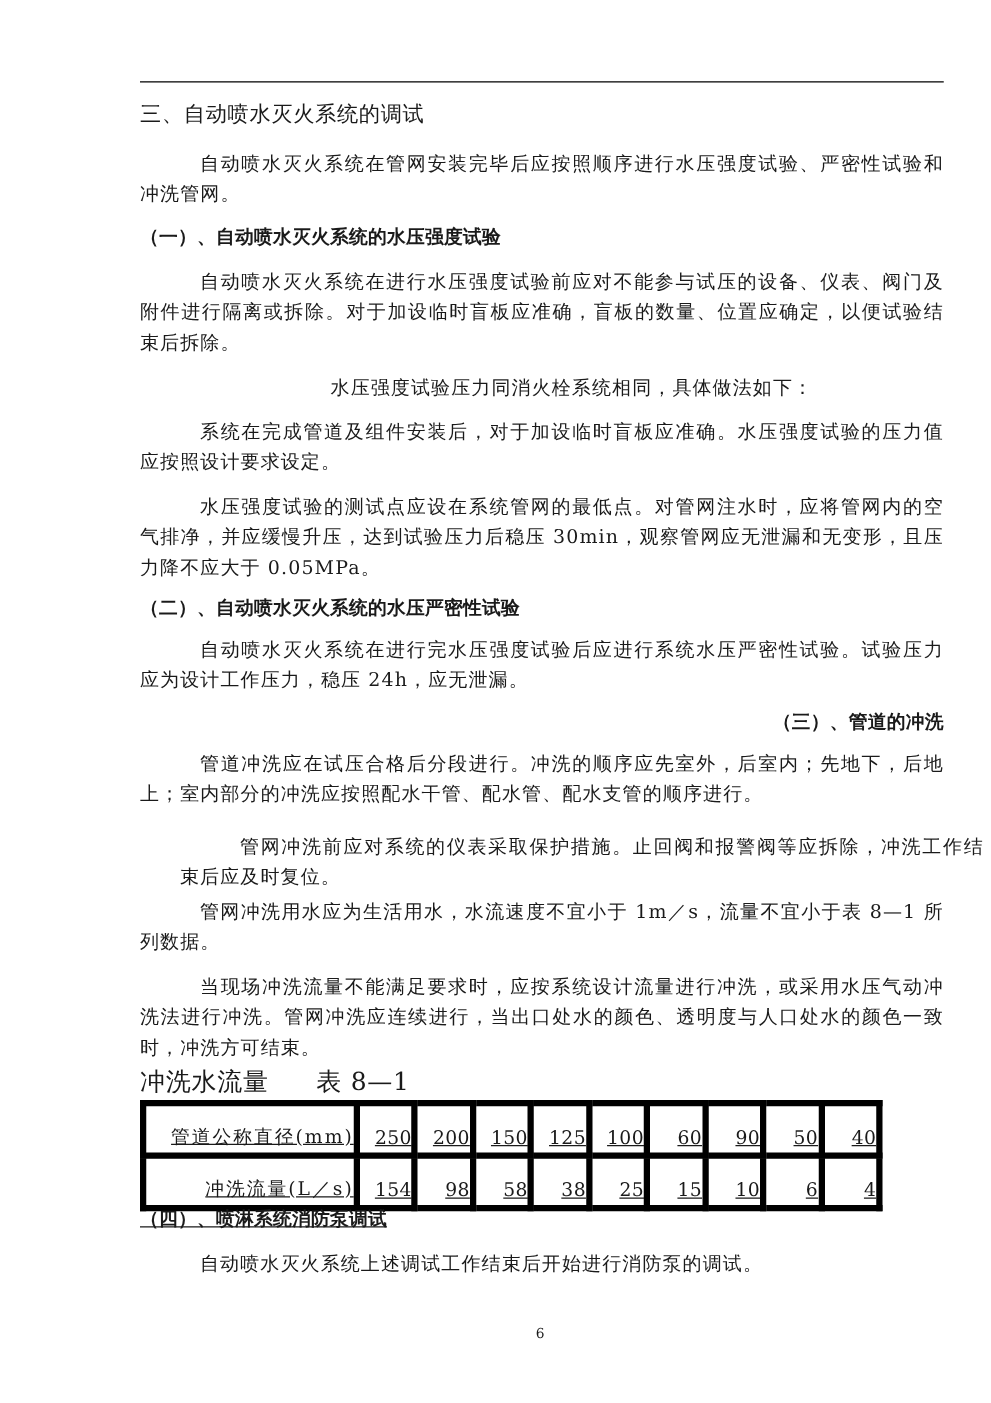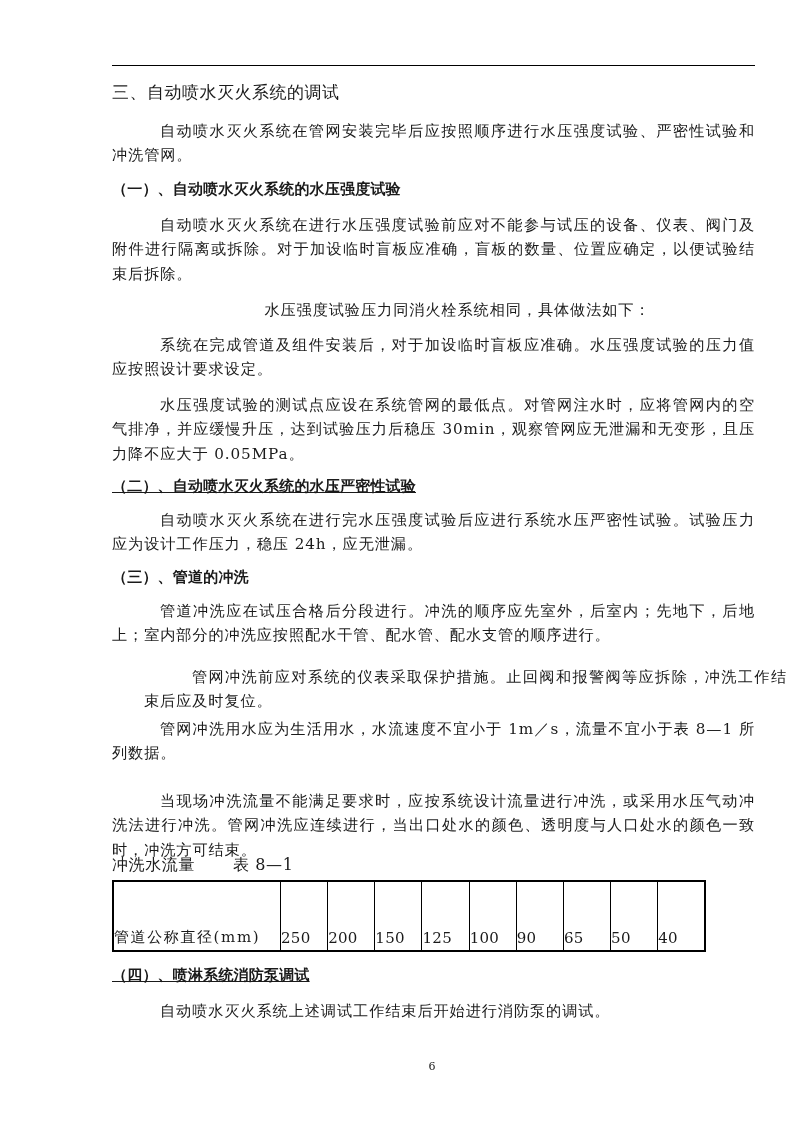--- a/index.html
+++ b/index.html
@@ -6,71 +6,83 @@
   body { width: 793px; height: 1122px; position: relative; overflow: hidden;
          font-family: "DejaVu Serif", "Liberation Serif", serif; color: #1a1a1a; }
   .rule { position: absolute; left: 112px; top: 65px; width: 643px; height: 0; border-top: 1.5px solid #000; }
   .abs { position: absolute; left: 112px; width: 643px; }
   .title { font-size: 17px; letter-spacing: 0.5px; line-height: 24px; white-space: nowrap; }
   .h { font-family: "DejaVu Sans", "Liberation Sans", sans-serif; font-weight: bold; font-size: 15px;
        line-height: 22px; white-space: nowrap; letter-spacing: 0.2px; }
   .p { font-size: 15.2px; line-height: 24.3px; text-indent: 48px; text-align: justify;
        letter-spacing: 0.9px; margin: 0; }
   .p.nojust { text-align: center; }
-  .caption { font-size: 16px; line-height: 22px; white-space: nowrap; letter-spacing: 0.6px; }
+  .caption { font-size: 20px; line-height: 22px; white-space: nowrap; letter-spacing: 0.6px; }
   .caption .gap { display: inline-block; width: 38px; }
   table.flow { position: absolute; left: 112px; top: 880px; width: 594px; height: 72px;
                border-collapse: collapse; border: 2.5px solid #000; table-layout: fixed;
                font-size: 15px; }
-  table.flow td { border: 1px solid #000000; text-align: left; vertical-align: bottom;
-                  padding: 0 0 3px 0; height: 34px; letter-spacing: 0.3px; }
+  table.flow td { border: 5px solid #000000; text-align: right; vertical-align: bottom;
+                  padding: 0 0 3px 0; height: 34px; letter-spacing: 0.3px; text-decoration: underline; }
   table.flow td.label { width: 166px; letter-spacing: 1.6px; }
   .pagenum { position: absolute; left: 0; width: 864px; top: 1060px; text-align: center; font-size: 11px; }
 </style>
 </head>
 <body>
 
 <div class="rule"></div>
 
 <div class="abs title" style="top:80px;">三、自动喷水灭火系统的调试</div>
 
 <p class="abs p" style="top:119px;">自动喷水灭火系统在管网安装完毕后应按照顺序进行水压强度试验、严密性试验和冲洗管网。</p>
 
 <div class="abs h" style="top:178px;">（一）、自动喷水灭火系统的水压强度试验</div>
 <p class="abs p" style="top:213px;">自动喷水灭火系统在进行水压强度试验前应对不能参与试压的设备、仪表、阀门及附件进行隔离或拆除。对于加设临时盲板应准确，盲板的数量、位置应确定，以便试验结束后拆除。</p>
 <p class="abs p nojust" style="top:298px;">水压强度试验压力同消火栓系统相同，具体做法如下：</p>
 <p class="abs p" style="top:333px;">系统在完成管道及组件安装后，对于加设临时盲板应准确。水压强度试验的压力值应按照设计要求设定。</p>
 <p class="abs p" style="top:393px;">水压强度试验的测试点应设在系统管网的最低点。对管网注水时，应将管网内的空气排净，并应缓慢升压，达到试验压力后稳压 30min，观察管网应无泄漏和无变形，且压力降不应大于 0.05MPa。</p>
 
-<div class="abs h" style="top:475px;text-decoration:underline;">（二）、自动喷水灭火系统的水压严密性试验</div>
+<div class="abs h" style="top:475px;">（二）、自动喷水灭火系统的水压严密性试验</div>
 <p class="abs p" style="top:508px;">自动喷水灭火系统在进行完水压强度试验后应进行系统水压严密性试验。试验压力应为设计工作压力，稳压 24h，应无泄漏。</p>
 
-<div class="abs h" style="top:566px;">（三）、管道的冲洗</div>
+<div class="abs h" style="top:566px;text-align:right;">（三）、管道的冲洗</div>
 <p class="abs p" style="top:599px;">管道冲洗应在试压合格后分段进行。冲洗的顺序应先室外，后室内；先地下，后地上；室内部分的冲洗应按照配水干管、配水管、配水支管的顺序进行。</p>
 <p class="abs p" style="top:665px;margin-left:32px;">管网冲洗前应对系统的仪表采取保护措施。止回阀和报警阀等应拆除，冲洗工作结束后应及时复位。</p>
 <p class="abs p" style="top:717px;">管网冲洗用水应为生活用水，水流速度不宜小于 1m／s，流量不宜小于表 8—1 所列数据。</p>
-<p class="abs p" style="top:777px;margin-top:12px;">当现场冲洗流量不能满足要求时，应按系统设计流量进行冲洗，或采用水压气动冲洗法进行冲洗。管网冲洗应连续进行，当出口处水的颜色、透明度与人口处水的颜色一致时，冲洗方可结束。</p>
+<p class="abs p" style="top:777px;">当现场冲洗流量不能满足要求时，应按系统设计流量进行冲洗，或采用水压气动冲洗法进行冲洗。管网冲洗应连续进行，当出口处水的颜色、透明度与人口处水的颜色一致时，冲洗方可结束。</p>
 
 <div class="abs caption" style="top:854px;">
   <span>冲洗水流量</span><span class="gap"></span><span>表 8—1</span>
 </div>
 
 <table class="flow">
   <tbody>
       <tr>
     <td class="label">管道公称直径(mm)</td>
     <td>250</td>
     <td>200</td>
     <td>150</td>
     <td>125</td>
     <td>100</td>
+    <td>60</td>
     <td>90</td>
-    <td>65</td>
     <td>50</td>
     <td>40</td>
+  </tr>
+  <tr>
+    <td class="label">冲洗流量(L／s)</td>
+    <td>154</td>
+    <td>98</td>
+    <td>58</td>
+    <td>38</td>
+    <td>25</td>
+    <td>15</td>
+    <td>10</td>
+    <td>6</td>
+    <td>4</td>
   </tr>
 </tbody>
   </table>
 
 <div class="abs h" style="top:964px;text-decoration:underline;">（四）、喷淋系统消防泵调试</div>
 <p class="abs p" style="top:999px;">自动喷水灭火系统上述调试工作结束后开始进行消防泵的调试。</p>
 
 <div class="pagenum">6</div>
 
 </body></html>

